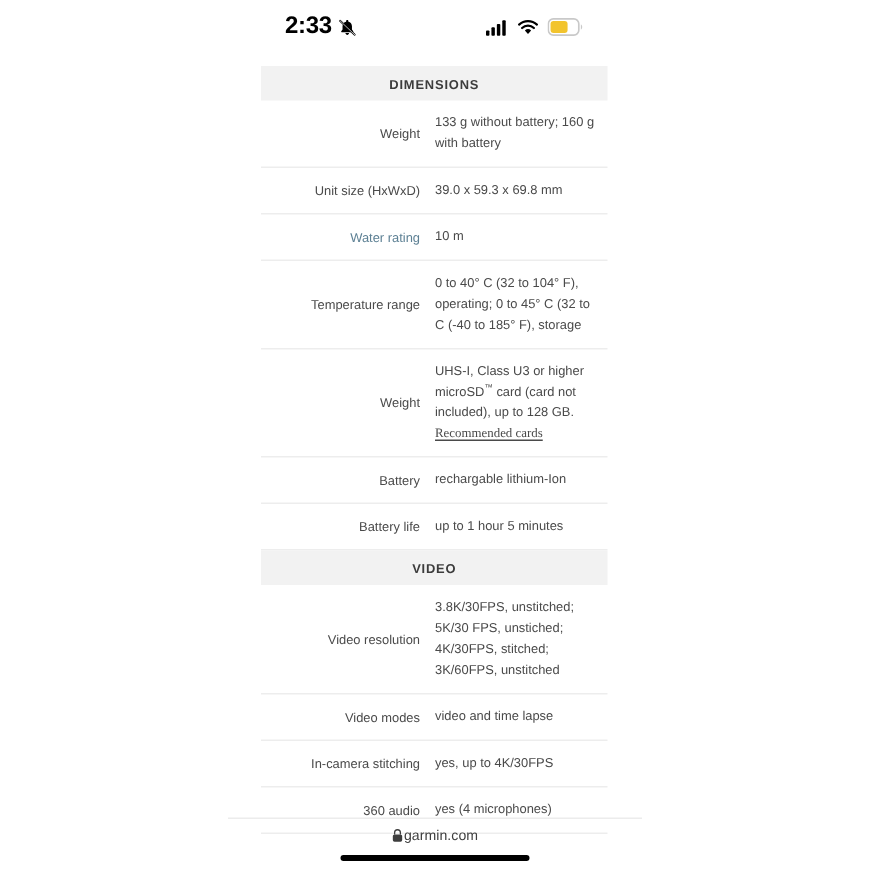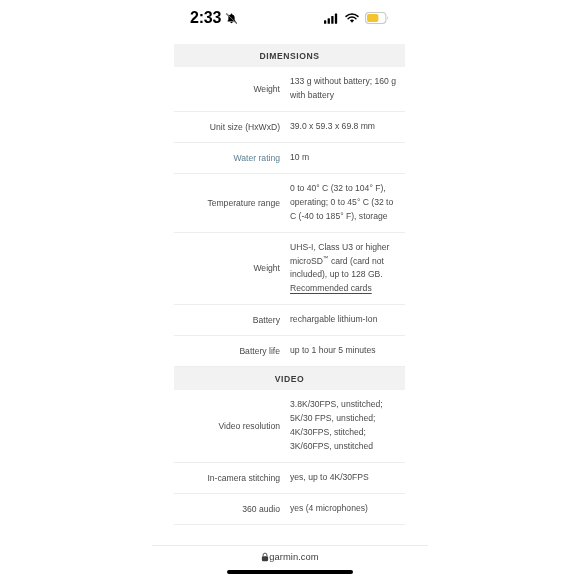--- a/index.html
+++ b/index.html
@@ -108,20 +108,21 @@
     font-size: 5.6px;
     vertical-align: super;
     line-height: 0;
   }
   .inline-link {
     display: inline-block;
     text-decoration: underline;
     text-underline-offset: 1.5px;
     color: #4a4a4a;
     cursor: pointer;
+    font-family: Liberation Serif, serif;
   }
 
   
   .table-tail { height: 10px; }
 
   
   .footer-divider {
     position: absolute;
     left: 152px;
     bottom: 34px;
@@ -250,20 +251,26 @@
           </div>
         </div>
         <div class="section-header">VIDEO</div>
         <div class="spec-row">
           <div class="spec-label">Video resolution</div>
           <div class="spec-value">
             <span class="ln">3.8K/30FPS, unstitched;</span>
             <span class="ln">5K/30 FPS, unstiched;</span>
             <span class="ln">4K/30FPS, stitched;</span>
             <span class="ln">3K/60FPS, unstitched</span>
+          </div>
+        </div>
+        <div class="spec-row">
+          <div class="spec-label">Video modes</div>
+          <div class="spec-value">
+            <span class="ln">video and time lapse</span>
           </div>
         </div>
         <div class="spec-row">
           <div class="spec-label">In-camera stitching</div>
           <div class="spec-value">
             <span class="ln">yes, up to 4K/30FPS</span>
           </div>
         </div>
         <div class="spec-row">
           <div class="spec-label">360 audio</div>

